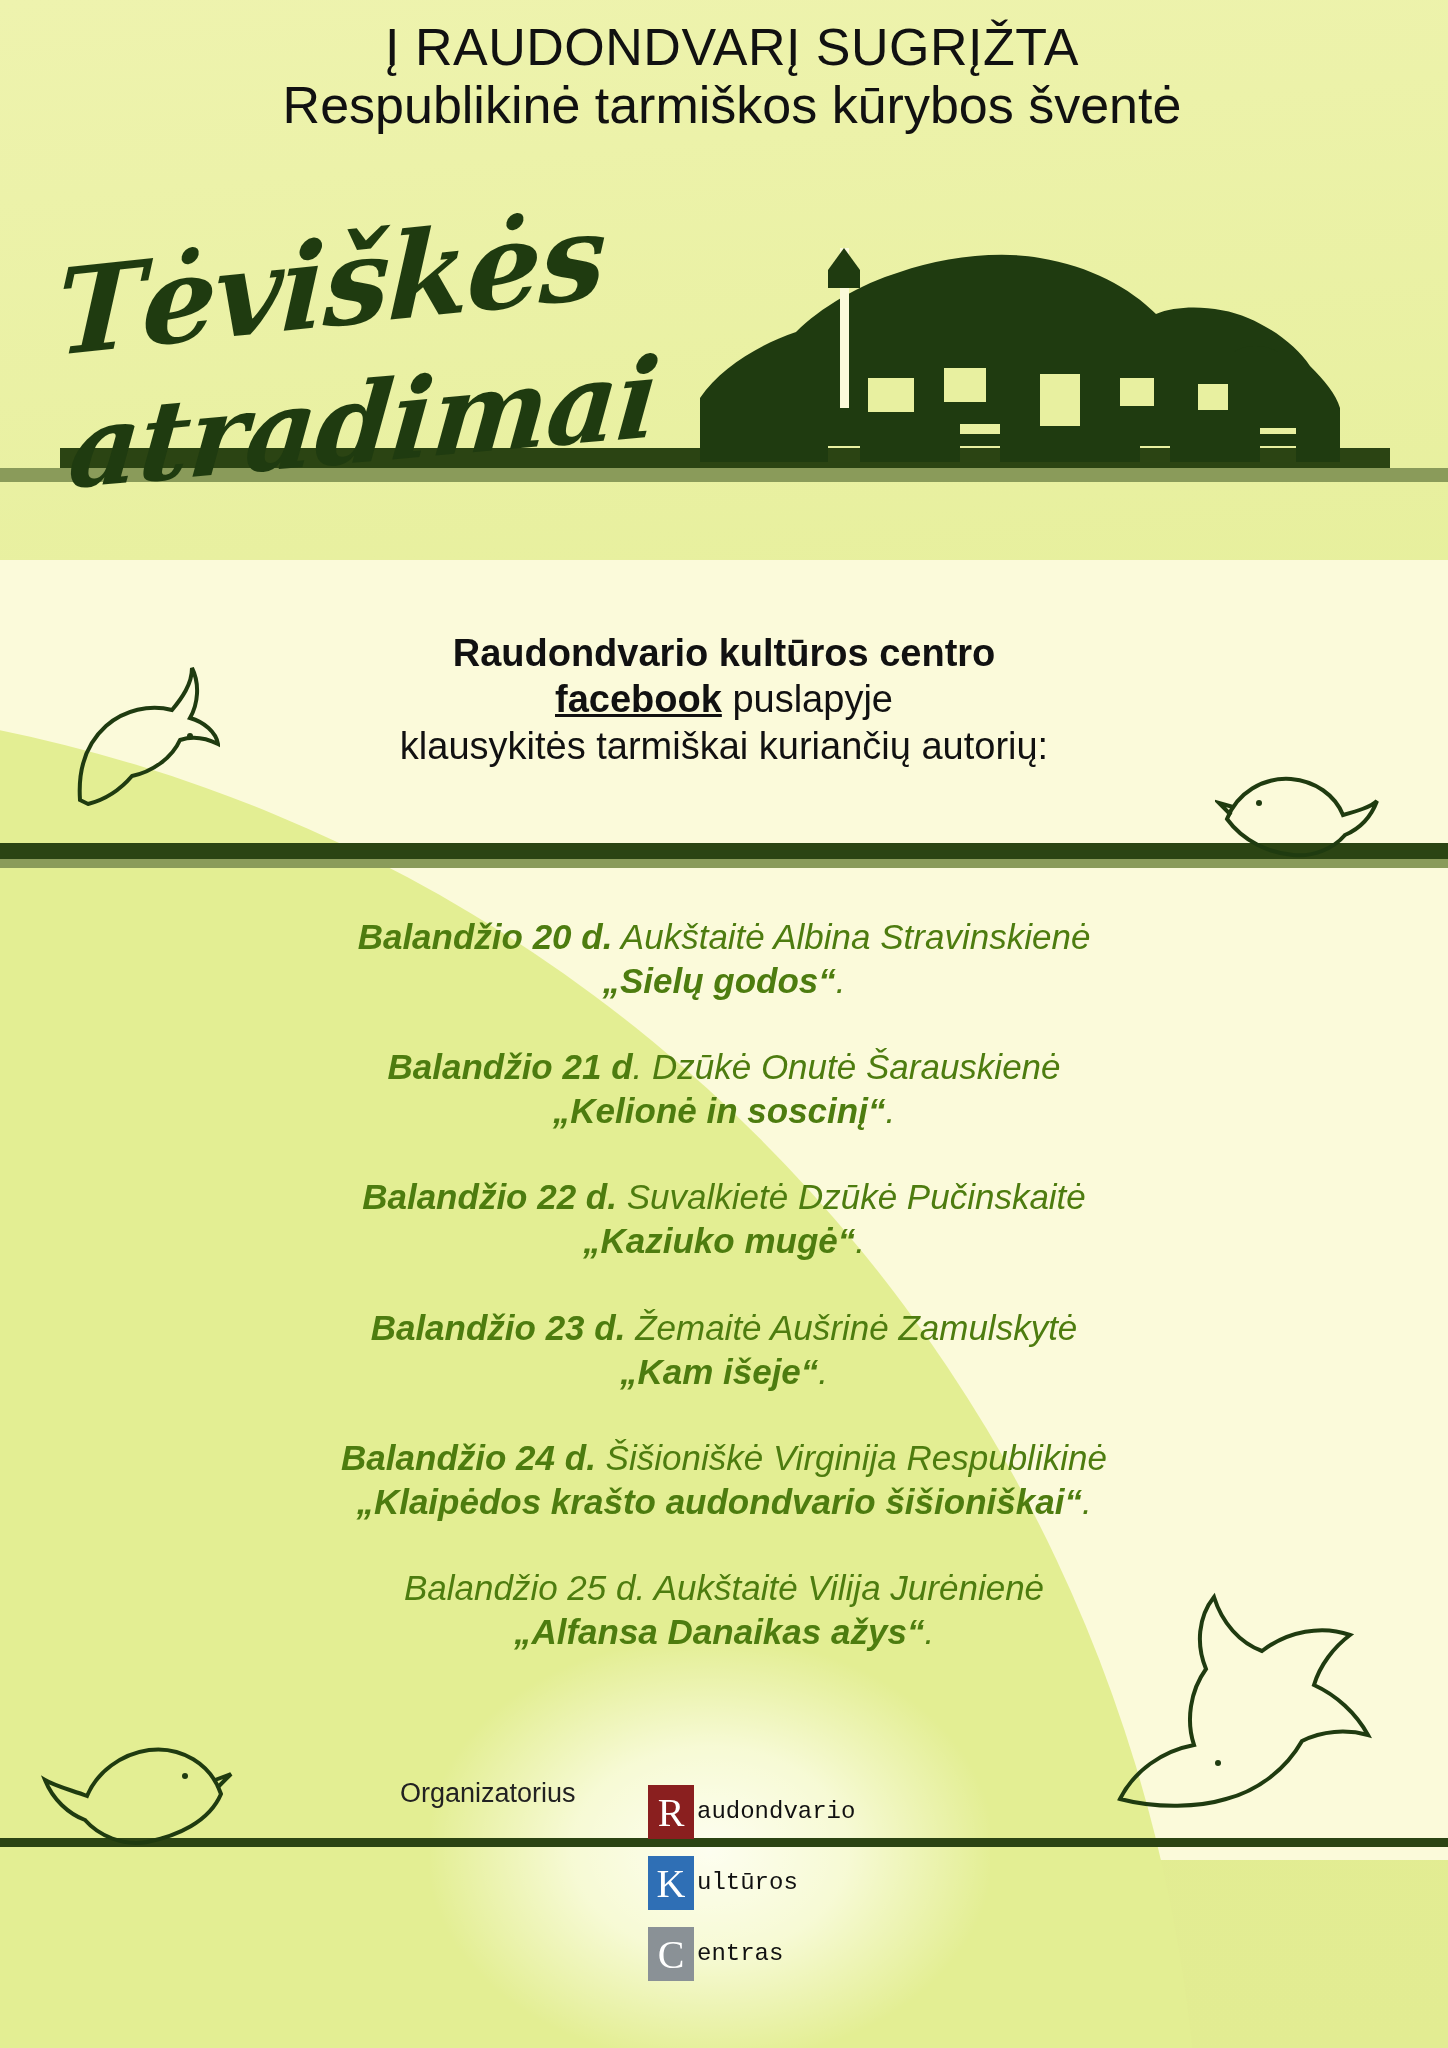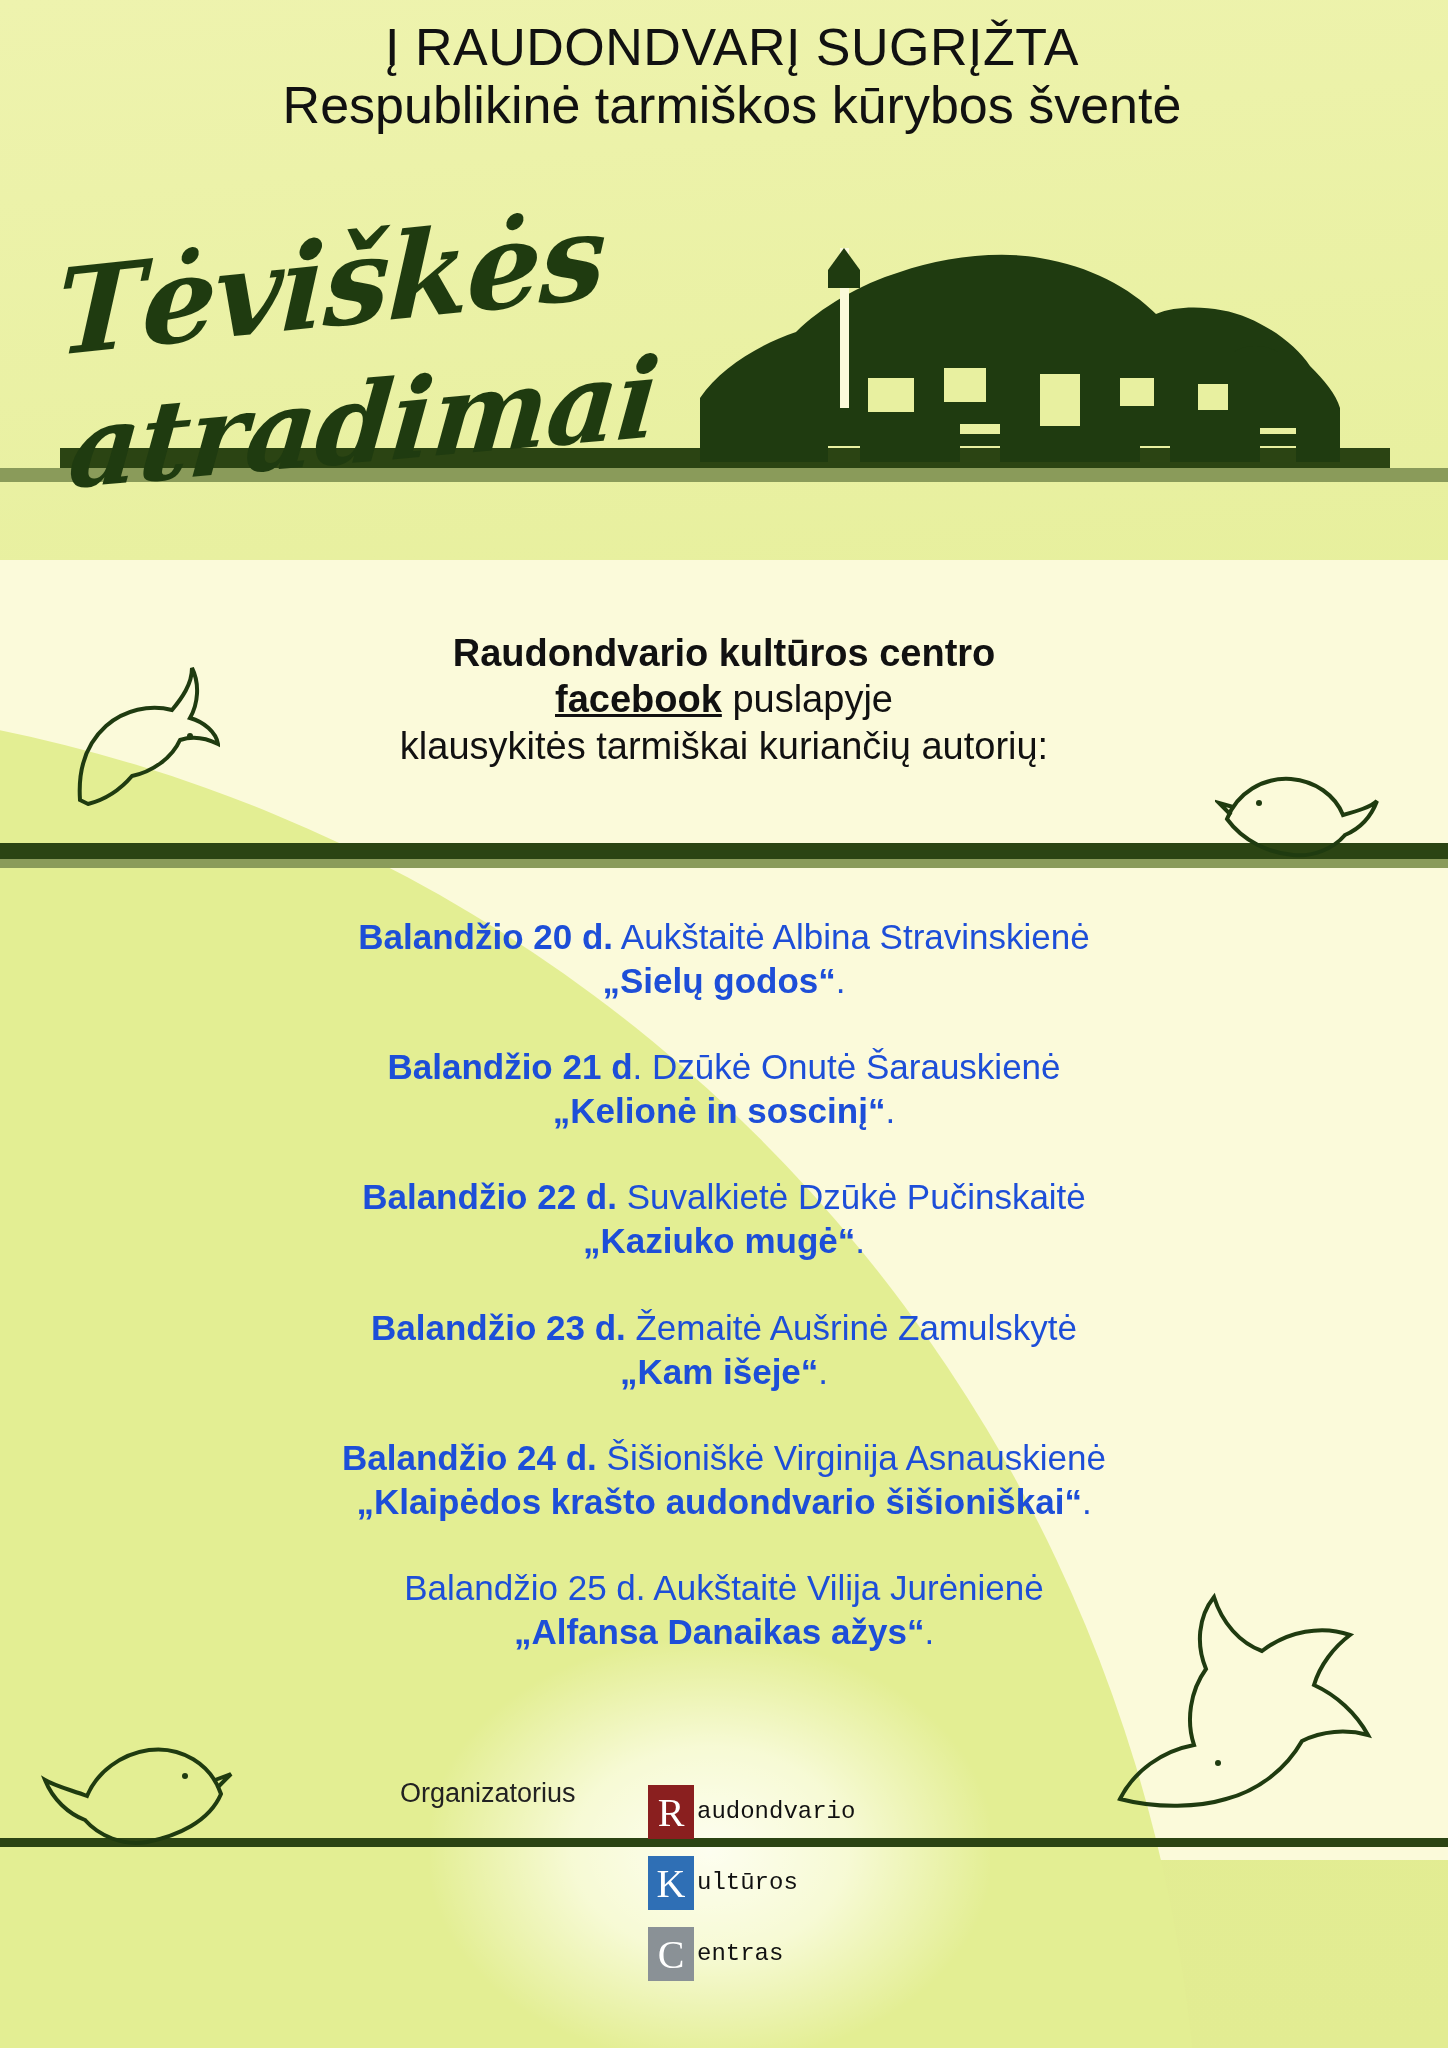--- a/index.html
+++ b/index.html
@@ -192,21 +192,22 @@
   .bird-left-bot  { left: 25px;  top: 1720px; width: 210px; height: 150px; }
   .bird-right-bot { left: 1110px;top: 1585px; width: 300px; height: 290px; }
 
   
   .program {
     position: absolute;
     left: 0; right: 0;
     top: 915px;
     z-index: 7;
     text-align: center;
-    color: #1d4ed8;
+    color: #4d7c0f;
+    font-style: italic;
   }
   .entry { margin-bottom: 42px; }
   .entry .row1 { font-size: 35px; line-height: 1.26; }
   .entry .row2 { font-size: 35px; line-height: 1.26; }
   .entry .row1 .date { font-weight: bold; }
   .entry .row2 .title { font-weight: bold; }
   .entry.plain .row1 .date { font-weight: normal; }
 
   
   .organizer {
@@ -359,21 +360,21 @@
       <div class="row1">
         <span class="date">Balandžio 23 d.</span><span> Žemaitė Aušrinė Zamulskytė</span>
       </div>
       <div class="row2">
         <span class="title"><span>„</span><span>Kam išeje</span><span>“</span></span><span>.</span>
       </div>
     </div>
 
     <div class="entry">
       <div class="row1">
-        <span class="date">Balandžio 24 d.</span><span> Šišioniškė Virginija Asnauskienė</span>
+        <span class="date">Balandžio 24 d.</span><span> Šišioniškė Virginija Respublikinė</span>
       </div>
       <div class="row2">
         <span class="title"><span>„</span><span>Klaipėdos krašto audondvario šišioniškai</span><span>“</span></span><span>.</span>
       </div>
     </div>
 
     <div class="entry plain">
       <div class="row1">
         <span class="date">Balandžio 25 d.</span><span> Aukštaitė Vilija Jurėnienė</span>
       </div>

